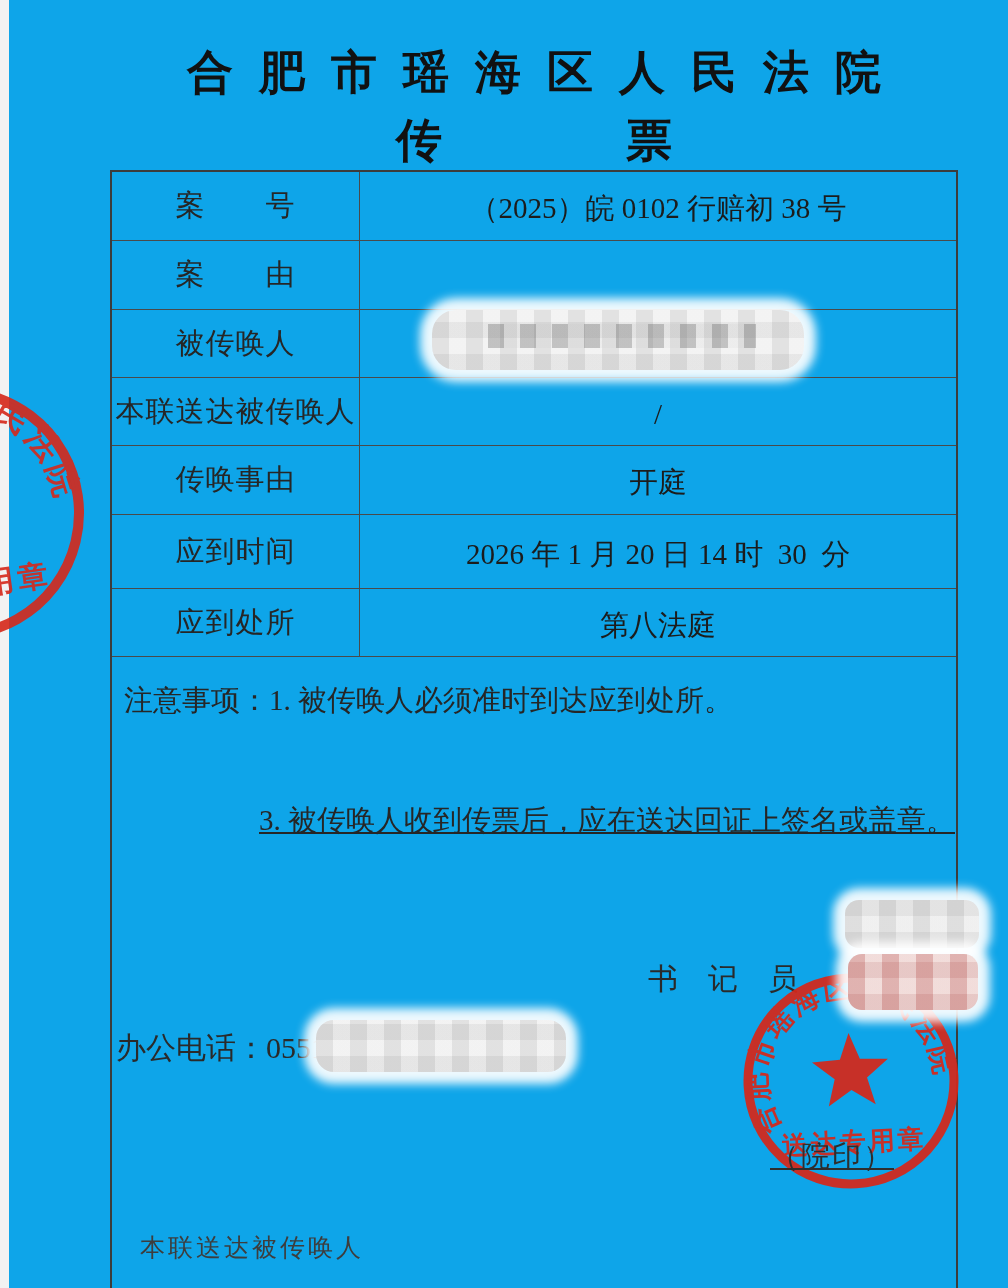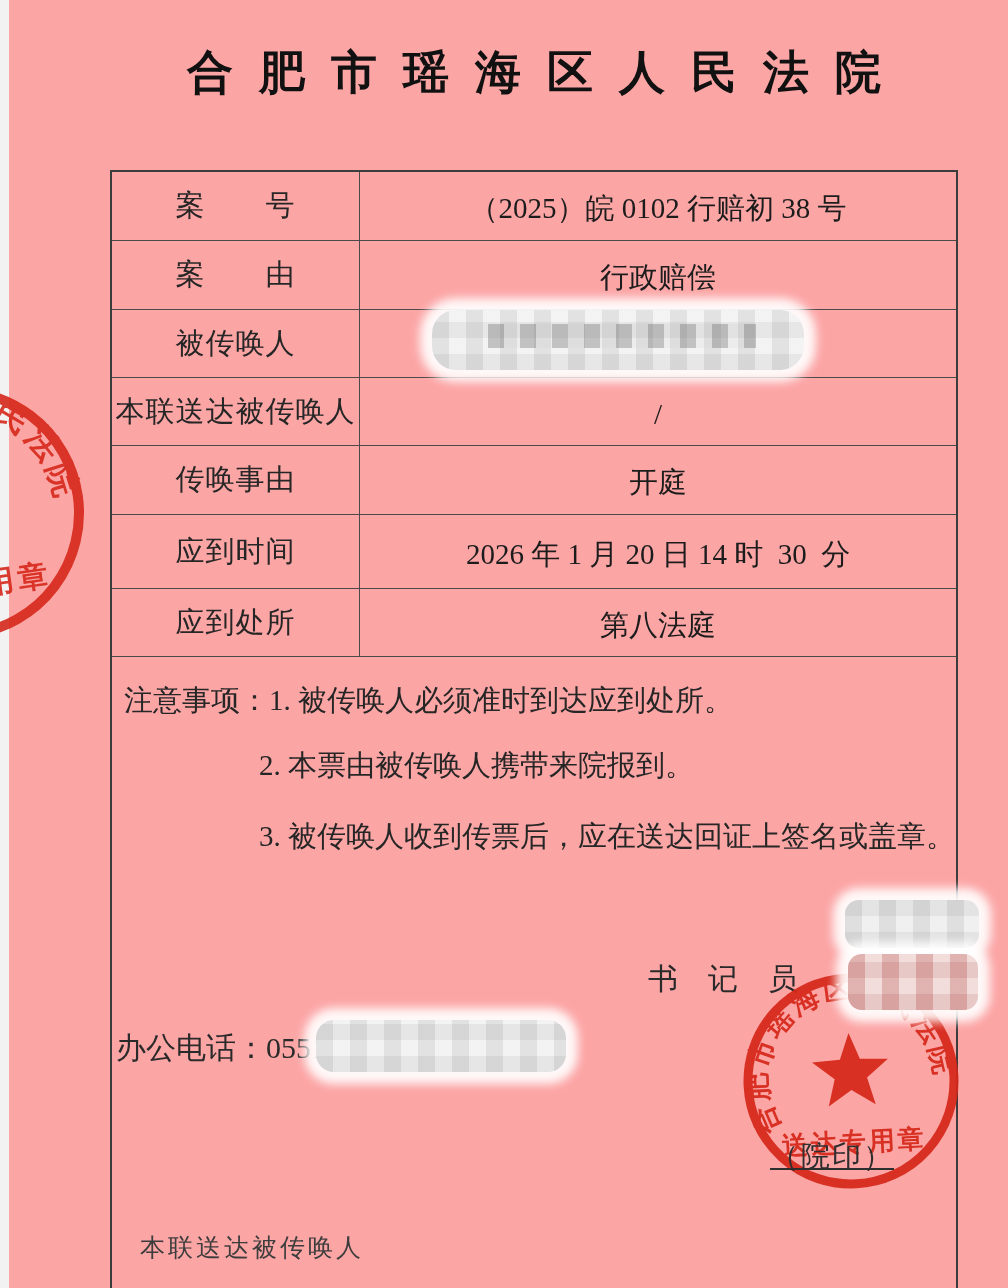--- a/index.html
+++ b/index.html
@@ -6,21 +6,21 @@
   html, body { background: #ffffff; }
   body {
     width: 1008px; height: 1288px;
     font-family: "Liberation Serif", serif;
     color: #1f1f1f;
     position: relative;
     overflow: hidden;
   }
   .page {
     position: absolute; inset: 0;
-    background: #fca5a5;
+    background: #0ea5e9;
   }
   .scan-edge {
     position: absolute; left: 0; top: 0; width: 9px; height: 1288px;
     background: #f2f2f2;
   }
 
   
   .court-name {
     position: absolute; left: 110px; top: 42px; width: 848px;
     text-align: center;
@@ -69,21 +69,21 @@
     margin-top: 6px;
   }
   .notes-cell {
     position: relative;
     border-bottom: none;
     font-size: 29px;
     color: #262626;
   }
   .notes-line1 { position: absolute; left: 12px; top: 24px; white-space: pre; }
   .notes-line2 { position: absolute; left: 147px; top: 89px; white-space: pre; }
-  .notes-line3 { position: absolute; left: 147px; top: 160px; white-space: pre; }
+  .notes-line3 { position: absolute; left: 147px; top: 144px; white-space: pre; text-decoration: underline; }
 
   
   .judge-line  { position: absolute; left: 640px; top: 903px;  font-size: 30px; color: #2a2a2a; white-space: pre; }
   .clerk-line  { position: absolute; left: 640px; top: 959px;  font-size: 30px; color: #2a2a2a; white-space: pre; margin-left: 8px; }
   .phone-line  { position: absolute; left: 116px; top: 1028px; font-size: 30px; color: #2a2a2a; white-space: pre; }
   .seal-caption{ position: absolute; left: 770px; top: 1137px; font-size: 29px; color: #2e2e2e; z-index: 6; letter-spacing: 2px; text-decoration: underline; }
 
   .footer-note {
     position: absolute; left: 140px; top: 1231px;
     font-size: 25px; color: #3d3d3d; letter-spacing: 3px;
@@ -126,29 +126,29 @@
   }
   .mosaic-phone { left: 316px; top: 1020px; width: 250px; height: 52px; background: #f6f6f6; border-radius: 18px; }
 </style>
 </head>
 <body>
 
 <div class="page">
   <div class="scan-edge"></div>
 
   <div class="court-name">合肥市瑶海区人民法院</div>
+  <div class="doc-title">传　　　　票</div>
 
   <div class="summons-table">
     <div class="t-row">
       <div class="t-label">案　　号</div>
       <div class="t-value">（2025）皖 0102 行赔初 38 号</div>
     </div>
     <div class="t-row">
       <div class="t-label">案　　由</div>
-      <div class="t-value">行政赔偿</div>
     </div>
     <div class="t-row">
       <div class="t-label">被传唤人</div>
       <div class="t-value"></div>
     </div>
     <div class="t-row">
       <div class="t-label">本联送达被传唤人</div>
       <div class="t-value">/</div>
     </div>
     <div class="t-row">
@@ -158,21 +158,20 @@
     <div class="t-row">
       <div class="t-label">应到时间</div>
       <div class="t-value">2026 年 1 月 20 日 14 时  30  分</div>
     </div>
     <div class="t-row">
       <div class="t-label">应到处所</div>
       <div class="t-value">第八法庭</div>
     </div>
     <div class="t-row notes-cell">
       <div class="notes-line1"><span>注意事项：</span><span>1. 被传唤人必须准时到达应到处所。</span></div>
-      <div class="notes-line2">2. 本票由被传唤人携带来院报到。</div>
       <div class="notes-line3">3. 被传唤人收到传票后，应在送达回证上签名或盖章。</div>
     </div>
   </div>
 
   <div class="clerk-line">书　记　员</div>
   <div class="phone-line"><span>办公电话：</span><span>0551</span></div>
   <div class="seal-caption">（院印）</div>
 
   <div class="footer-note">本联送达被传唤人</div>
 

